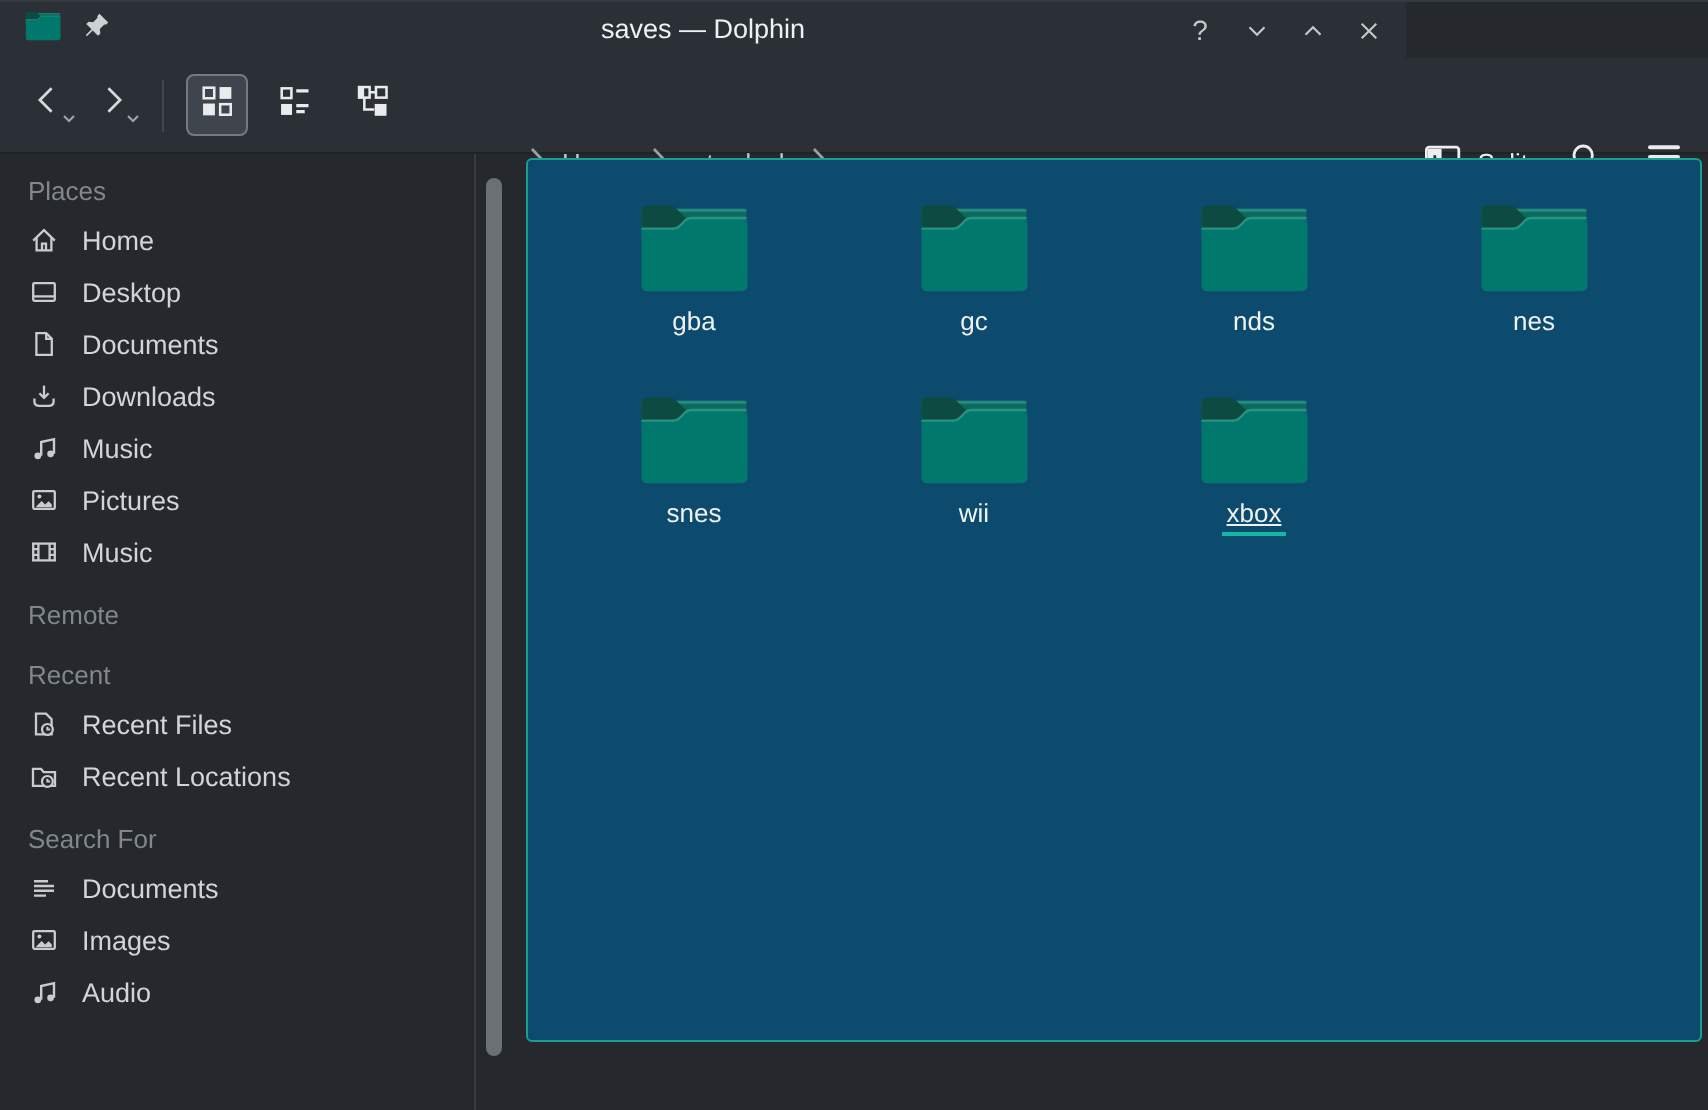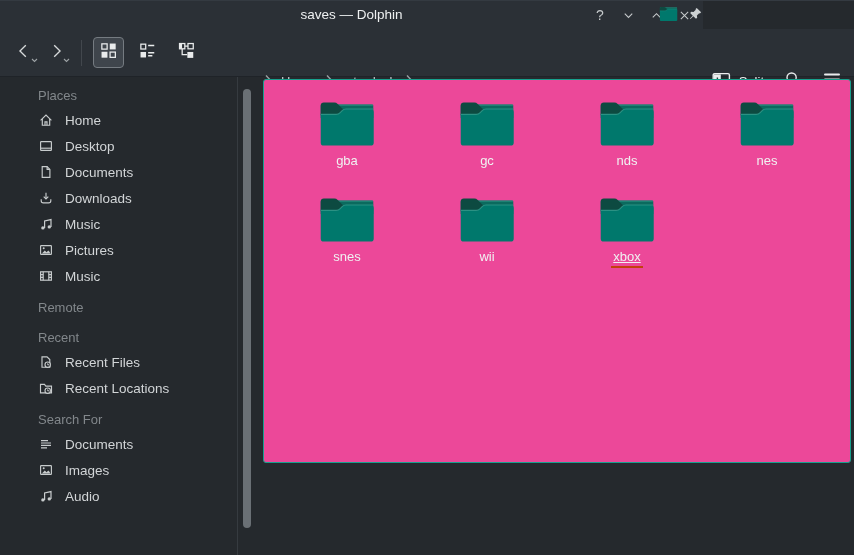--- a/index.html
+++ b/index.html
@@ -1,21 +1,21 @@
 <!DOCTYPE html>
 <html><head>
 <meta charset="utf-8">
 <style>
   html,body{margin:0;padding:0;background:#101214;}
   *{box-sizing:border-box;}
   body{font-family:"Liberation Sans","DejaVu Sans",sans-serif;-webkit-font-smoothing:antialiased;}
   .window{position:relative;width:854px;height:555px;background:#25292d;overflow:hidden;border-top:1px solid #343a41;}
 
   
-  .titlebar{position:absolute;left:0;top:0;width:703px;height:28px;background:#2b3036;display:flex;align-items:center;justify-content:flex-end;}
+  .titlebar{position:absolute;left:0;top:0;width:703px;height:28px;background:#2b3036;display:flex;align-items:center;}
   .tb-left{display:flex;align-items:center;gap:10px;padding-left:12px;z-index:2;}
   .tb-title{position:absolute;left:0;top:0;width:100%;height:28px;line-height:28px;text-align:center;color:#eef0f1;font-size:13.5px;pointer-events:none;}
   .tb-controls{position:absolute;right:8px;top:0;height:28px;display:flex;align-items:center;gap:6px;}
   .tb-btn{width:22px;height:22px;display:flex;align-items:center;justify-content:center;color:#c5c9cb;font-size:14px;cursor:default;}
   .tb-btn svg{display:block;}
 
   
   .toolbar{position:absolute;left:0;top:28px;width:854px;height:48px;background:#2b3036;border-bottom:1px solid #1f2328;display:flex;align-items:center;}
   .nav-cluster{display:flex;align-items:center;padding-left:10px;gap:4px;}
   .nav-btn{position:relative;width:28px;height:30px;display:flex;align-items:center;justify-content:center;}
@@ -23,38 +23,38 @@
   .tool-sep{width:1px;height:26px;background:#42474d;margin:0 7px;}
   .view-btn{width:31px;height:31px;display:flex;align-items:center;justify-content:center;border-radius:4px;border:1px solid transparent;margin-right:4px;}
   .view-btn.selected{background:#3f454c;border:1px solid #757b81;}
   .crumbs{position:absolute;left:264px;top:28px;height:48px;display:flex;align-items:center;gap:9px;}
   .crumb{color:#c6cacc;font-size:13px;}
   .crumb.current{color:#fdfdfd;font-weight:bold;}
   .right-cluster{position:absolute;right:12px;top:28px;height:48px;display:flex;align-items:center;gap:20px;}
   .split-btn{display:flex;align-items:center;gap:8px;color:#eceeef;font-size:13px;}
 
   
-  .sidebar{position:absolute;left:0;top:76px;width:258px;height:479px;background:#25292d;overflow:hidden;padding-left:24px;}
+  .sidebar{position:absolute;left:0;top:76px;width:258px;height:479px;background:#25292d;overflow:hidden;}
   .side-divider{position:absolute;left:237px;top:0;width:1px;height:100%;background:#363b40;}
   .side-scroll{position:absolute;left:243px;top:12px;width:8px;height:439px;border-radius:4px;background:#6a7075;}
   .side-inner{padding:4px 0 0 14px;}
   .side-header{height:22px;line-height:22px;margin-top:8px;color:#82878b;font-size:13px;}
   .side-header:first-child{margin-top:4px;}
   .side-item{height:26px;display:flex;align-items:center;gap:11px;cursor:default;}
   .sicon{width:16px;height:16px;display:flex;align-items:center;justify-content:center;flex:none;}
   .slabel{color:#d2d5d7;font-size:13.5px;white-space:nowrap;}
 
   
-  .view{position:absolute;left:263px;top:78px;width:588px;height:384px;background:#ec4899;border:1px solid #17a08d;border-radius:3px;overflow:hidden;}
+  .view{position:absolute;left:263px;top:78px;width:588px;height:442px;background:#0c4a6e;border:1px solid #17a08d;border-radius:3px;overflow:hidden;}
   .grid{display:grid;grid-template-columns:repeat(4,140px);grid-auto-rows:96px;padding:10px 0 0 13px;}
   .cell{display:flex;flex-direction:column;align-items:center;}
   .ficon{width:58px;height:51px;margin-top:7px;}
   .ficon svg{display:block;width:58px;height:51px;}
   .flabel{margin-top:5px;color:#f0f2f2;font-size:13px;line-height:15px;padding:0 2px 2px 2px;border-bottom:2px solid transparent;}
-  .cell.focused .flabel{border-bottom:2px solid #c2410c;text-decoration:underline;}
+  .cell.focused .flabel{border-bottom:2px solid #14b8a6;text-decoration:underline;}
 
   svg{overflow:visible;}
 </style>
 </head>
 <body>
 
 <svg width="0" height="0" style="position:absolute">
   <defs>
     <g id="def-folder">
       <rect x="3" y="8" width="58" height="16" rx="1.5" fill="#0b6a5e"></rect>

